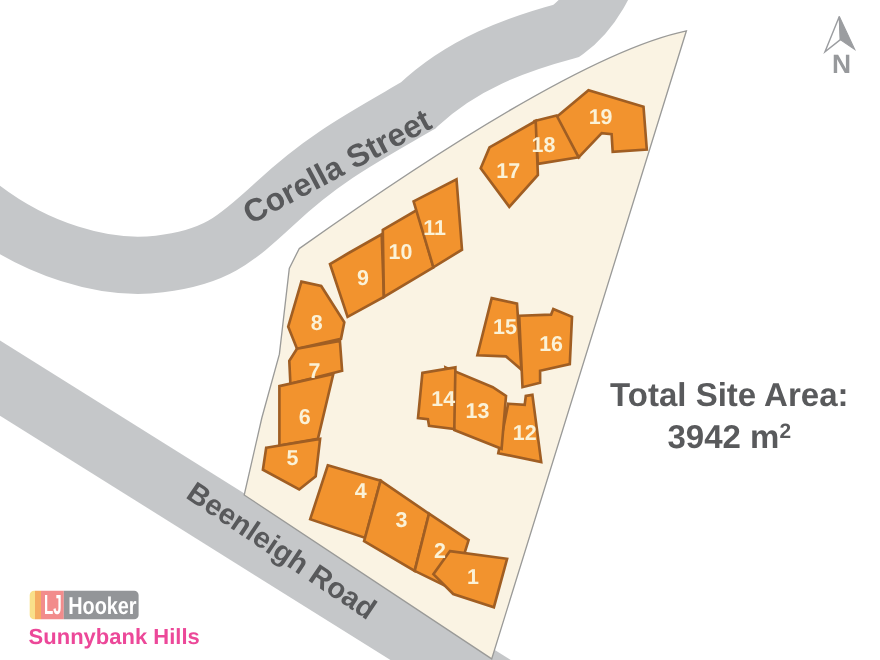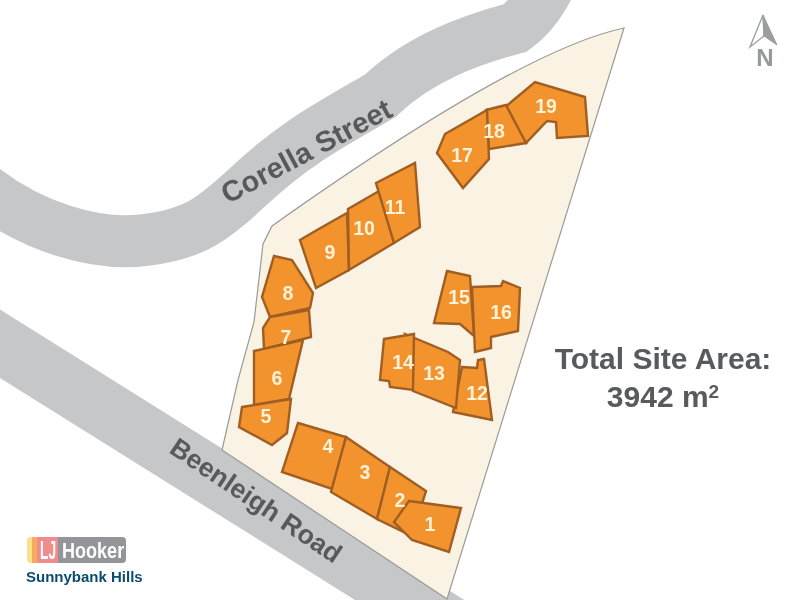--- a/index.html
+++ b/index.html
@@ -58,13 +58,13 @@
   <polygon points="763,15 750,47 764,36" fill="#ffffff" stroke="#9B9DA0" stroke-width="1.3"></polygon>
   <polygon points="763,15 777,45 764,36" fill="#9B9DA0" stroke="#9B9DA0" stroke-width="1"></polygon>
   <text x="765" y="66" text-anchor="middle" font-size="24" font-weight="bold" fill="#97999C">N</text>
 </svg>
 </div>
 
 <div class="abs" style="left:27px;top:537px;width:31px;height:26px;border-radius:4px 0 0 4px;background:linear-gradient(to right,#F9E08A 0%,#F9E08A 16%,#F5AC61 16%,#F5AC61 33%,#F28C8C 33%,#F28C8C 100%)"></div>
 <div class="abs" style="left:58px;top:537px;width:67.5px;height:26px;border-radius:0 4px 4px 0;background:#939598"></div>
 <div class="abs" style="left:40px;top:537px;height:26px;color:#fff;font-weight:bold;font-size:25px;line-height:27px;transform:scaleX(0.55);transform-origin:0 0">LJ</div>
 <div class="abs" style="left:62px;top:537px;height:26px;color:#fff;font-weight:bold;font-size:22px;line-height:27px;transform:scaleX(0.82);transform-origin:0 0">Hooker</div>
-<div class="abs" style="left:26px;top:568px;color:#0c4a6e;font-weight:bold;font-size:15px">Sunnybank Hills</div>
+<div class="abs" style="left:26px;top:568px;color:#ec4899;font-weight:bold;font-size:20px">Sunnybank Hills</div>
 
 </body></html>

